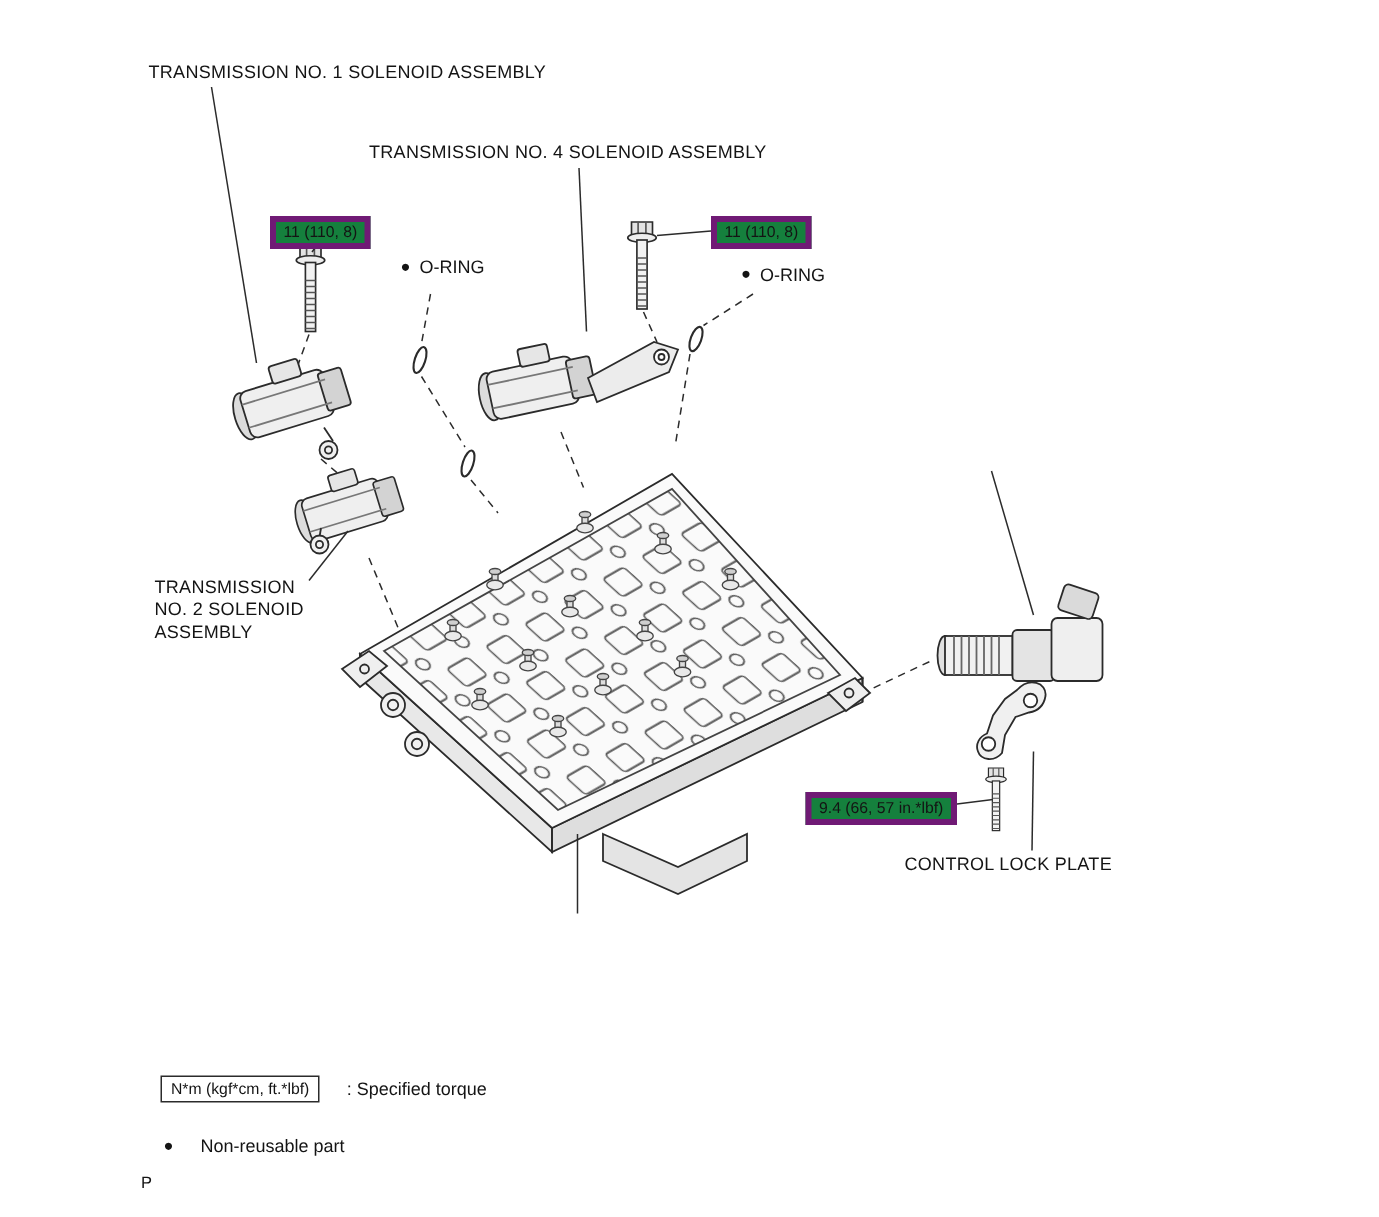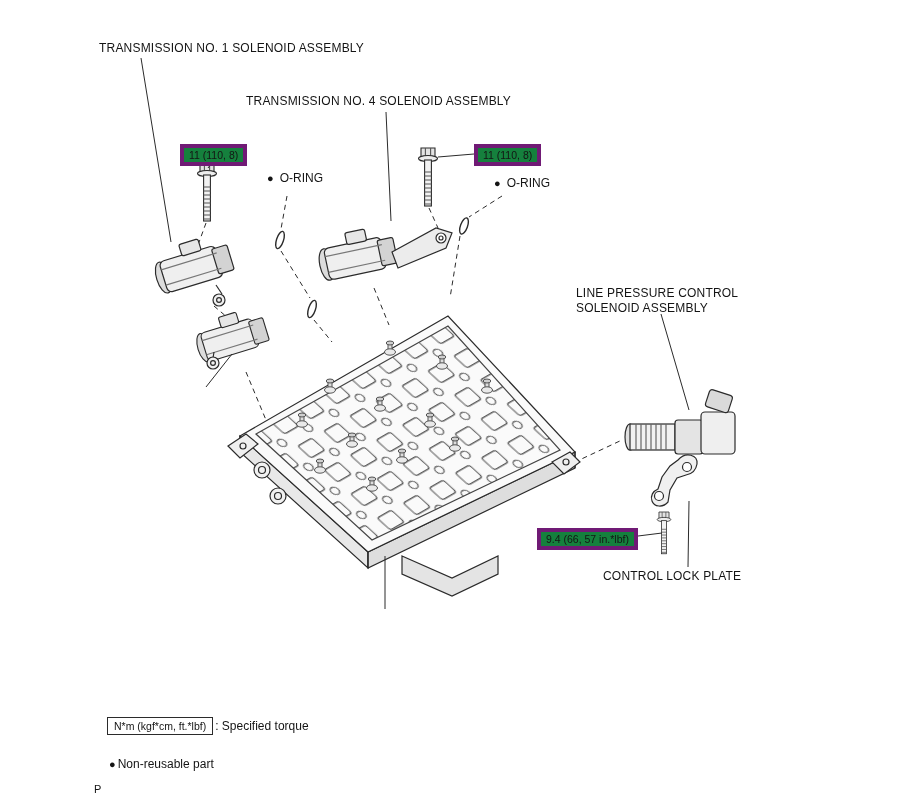--- a/index.html
+++ b/index.html
@@ -11,21 +11,21 @@
   .label{
     position:absolute;font-size:12px;line-height:15px;letter-spacing:.2px;
     white-space:pre-line;color:#141414;
   }
   .torque-box{
     position:absolute;border:4px solid #701a75;background:#15803d;
     font-size:10.5px;line-height:14px;padding:0 5px;white-space:nowrap;
   }
   .oring-label{position:absolute;display:flex;align-items:center;gap:6px;font-size:12px;}
   .bullet{font-size:11px;line-height:11px;}
-  .legend-row{position:absolute;display:flex;align-items:center;gap:2px;font-size:12px;}
+  .legend-row{position:absolute;display:flex;align-items:center;gap:18px;font-size:12px;}
   .legend-box{border:1px solid #2b2b2b;padding:1px 6px;font-size:10.5px;line-height:14px;background:#fff;white-space:nowrap;}
   .page-marker{position:absolute;font-size:11px;}
 </style>
 </head>
 <body>
 
 <div id="stage">
 
   <svg width="919" height="811" viewBox="0 0 919 811">
     <defs>
@@ -187,23 +187,24 @@
   <div class="oring-label" style="left:267px;top:171px;">
     <span class="bullet">●</span>
     <span>O-RING</span>
   </div>
 
   <div class="oring-label" style="left:494px;top:176px;">
     <span class="bullet">●</span>
     <span>O-RING</span>
   </div>
 
-  <div class="label" style="left:576px;top:286px;">LINE PRESSURE CONTROL
-SOLENOID ASSEMBLY</div>
-
+
+  <div class="label" style="left:103px;top:384px;">TRANSMISSION
+NO. 2 SOLENOID
+ASSEMBLY</div>
 
   <div class="torque-box" style="left:537px;top:528px;">9.4 (66, 57 in.*lbf)</div>
 
   <div class="label" style="left:603px;top:569px;">CONTROL LOCK PLATE</div>
 
 
   <div class="legend-row" style="left:107px;top:717px;">
     <span class="legend-box">N*m (kgf*cm, ft.*lbf)</span>
     <span>: Specified torque</span>
   </div>

